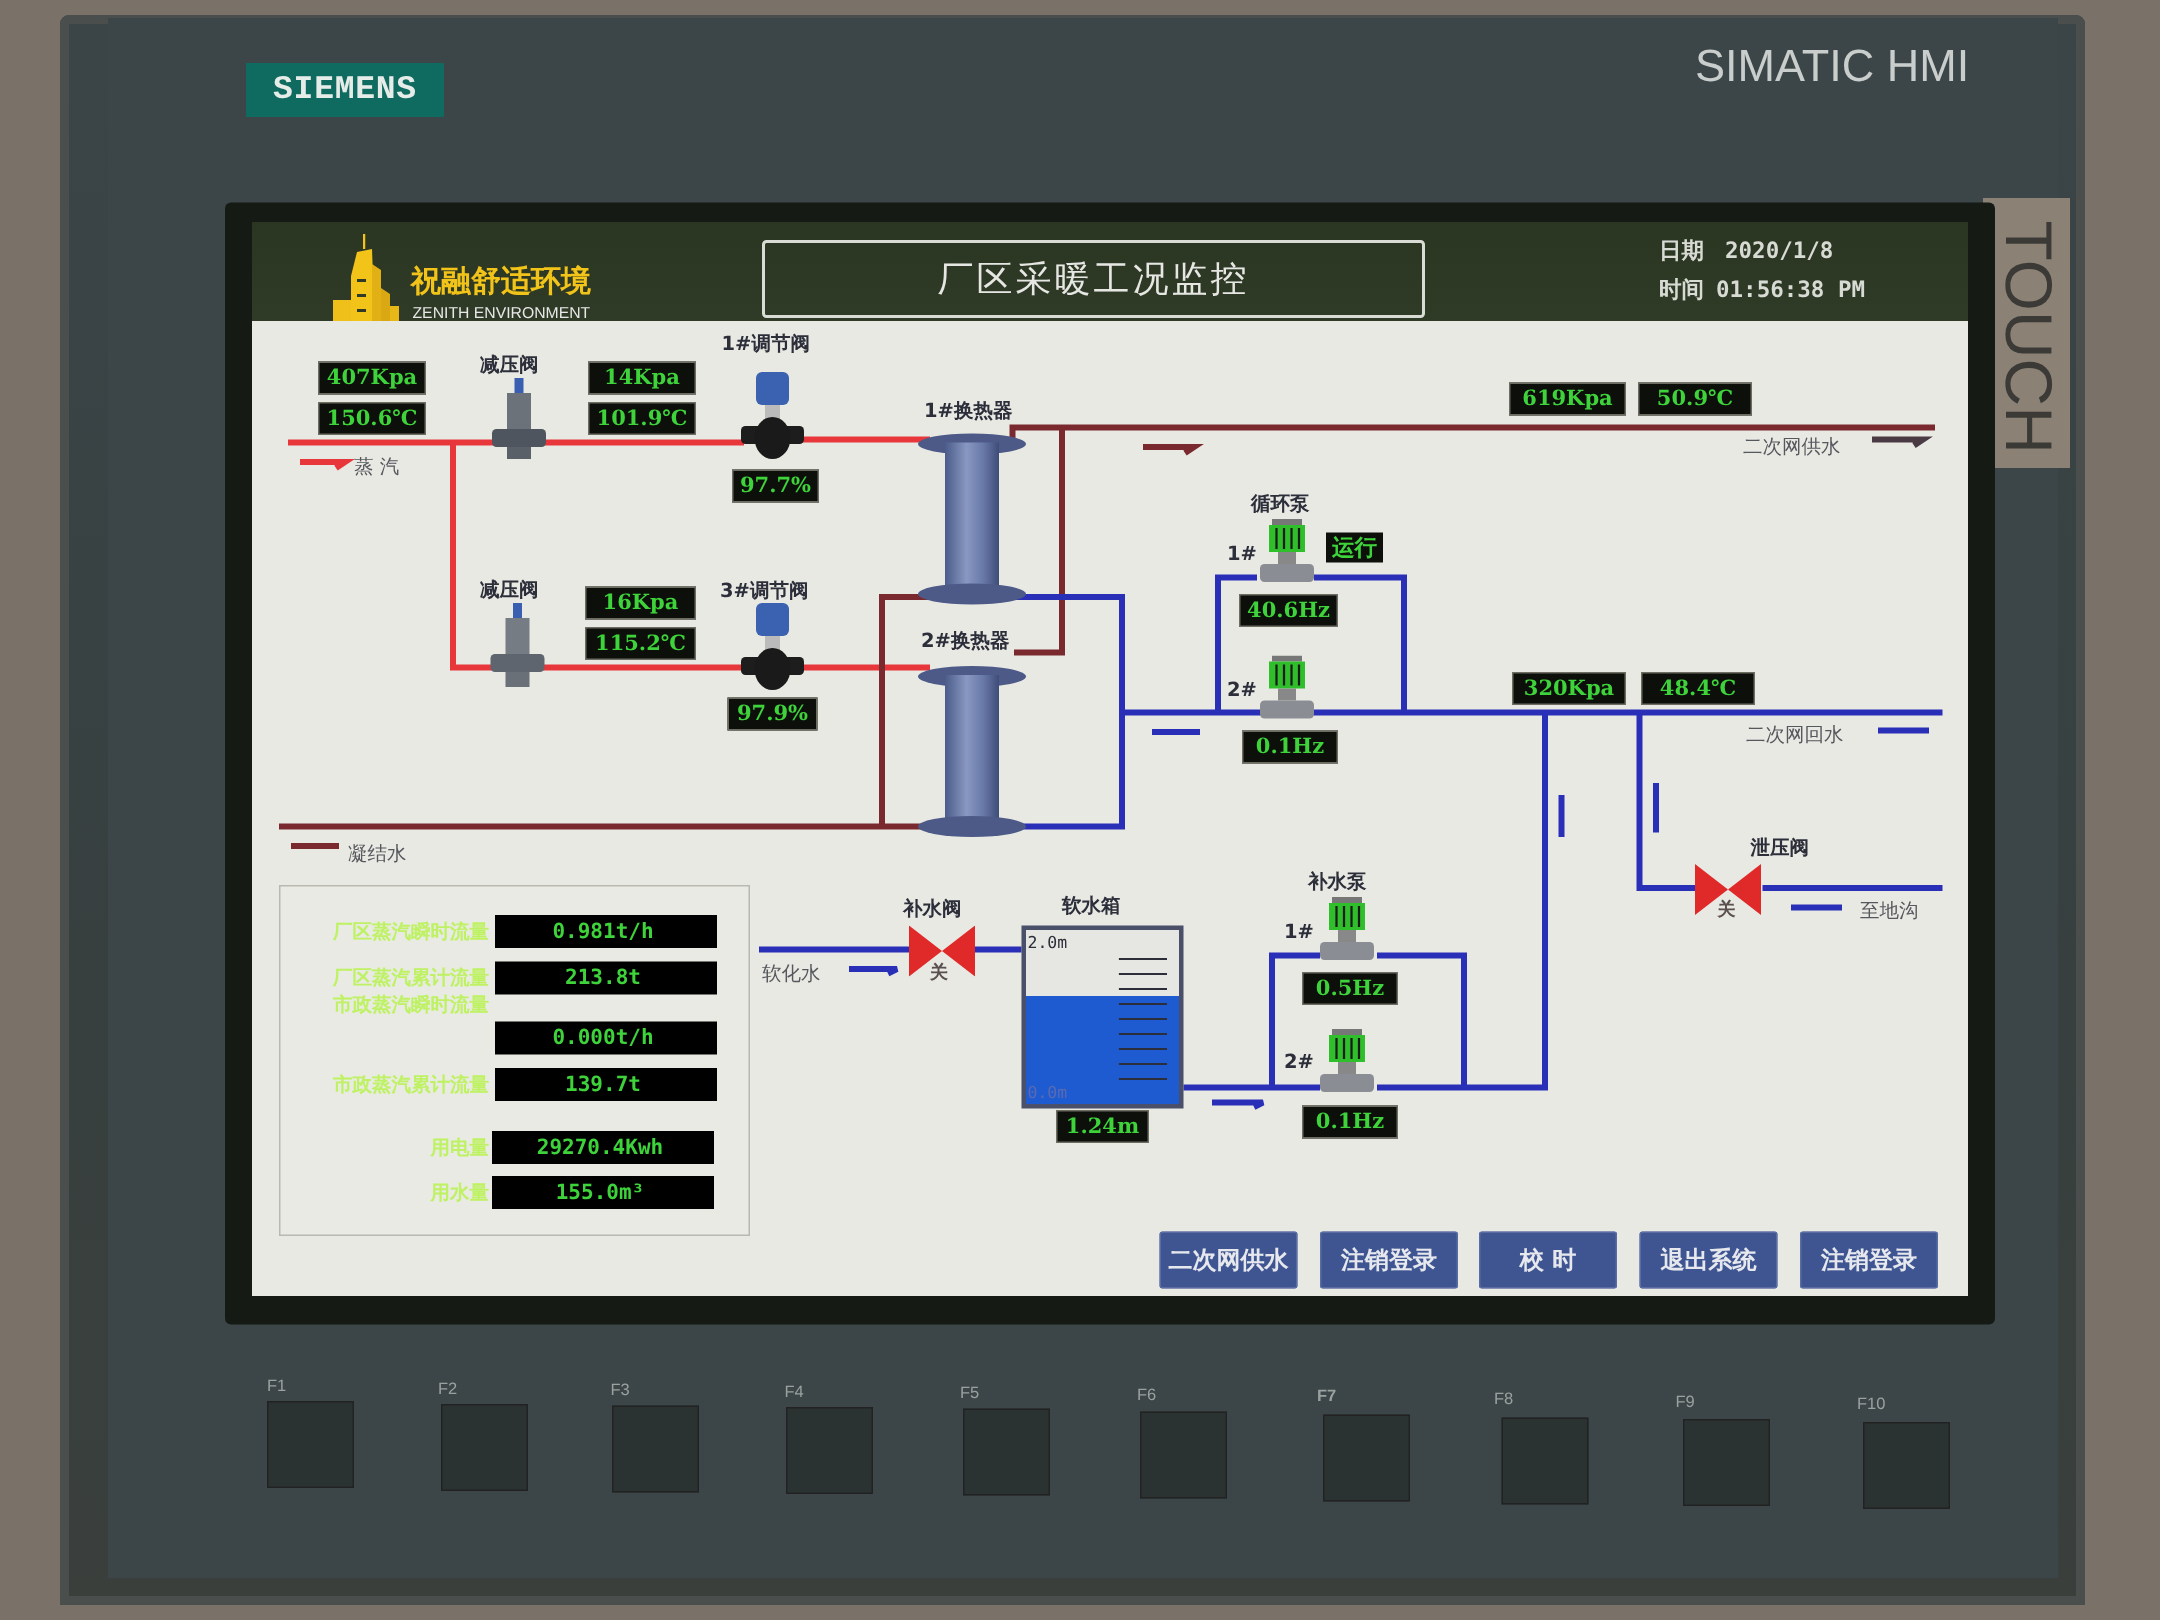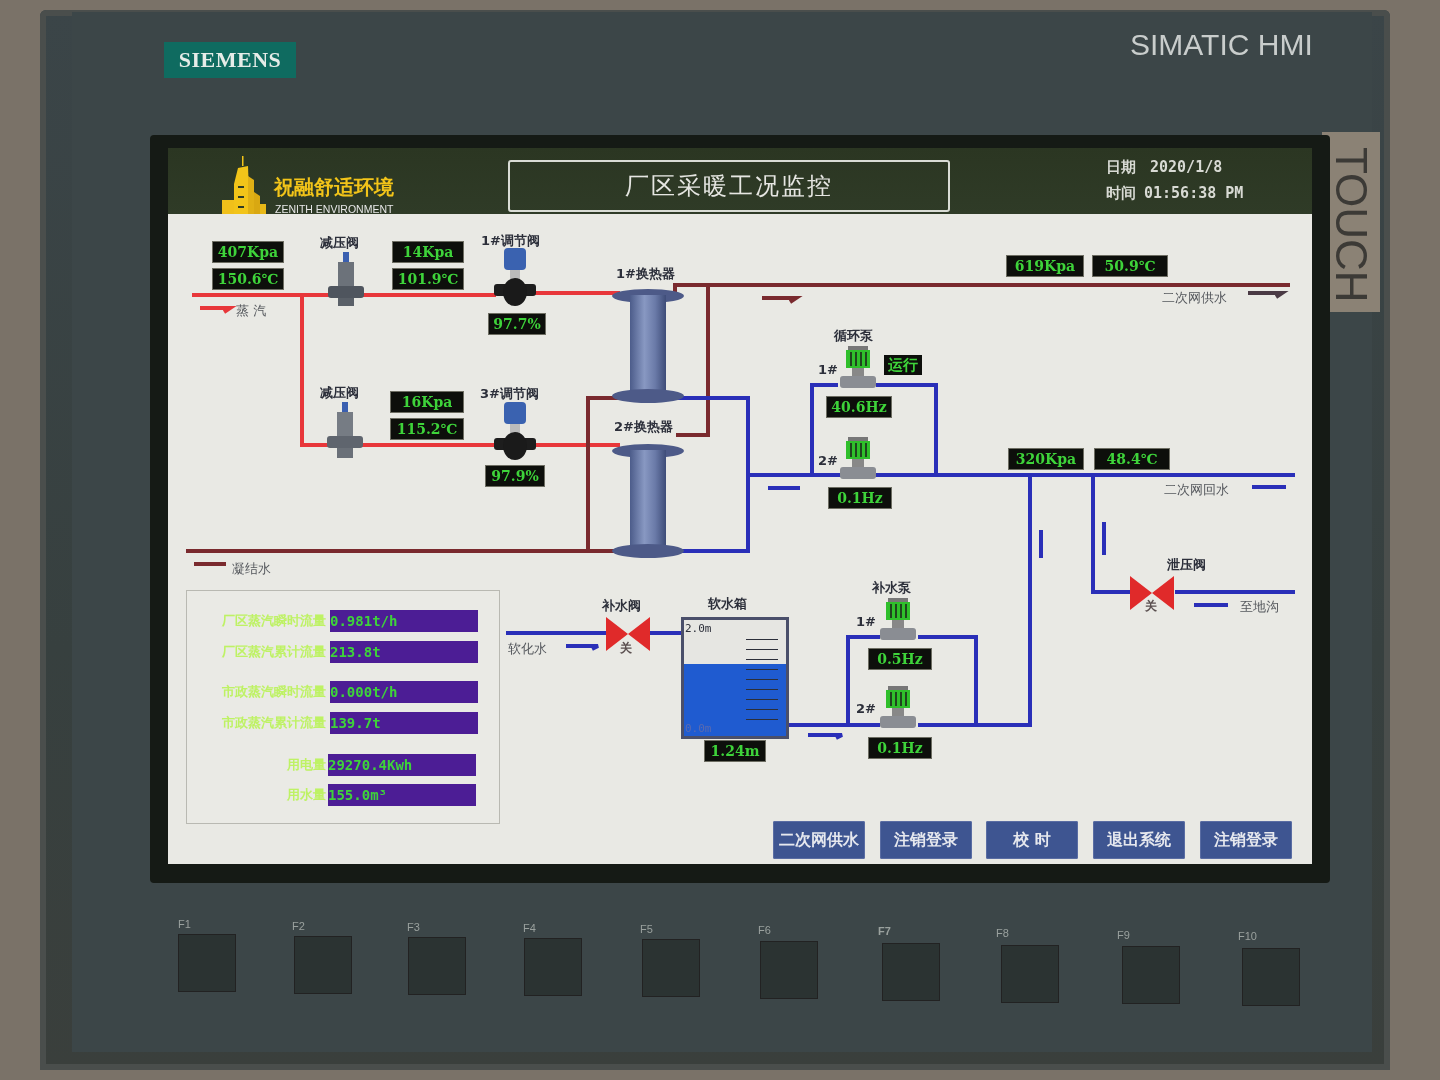--- a/index.html
+++ b/index.html
@@ -16,21 +16,21 @@
     box-shadow: inset 0 0 0 6px #4a4e4c;
   }
   .bezel-inner {
     position:absolute; left:72px; top:12px; width:1300px; height:1040px;
     background:#3c4648;
   }
   .siemens {
     position:absolute; left:164px; top:42px; width:132px; height:36px;
     background:#0f6b60; color:#e6ece8; font-weight:bold; font-size:22px;
     line-height:36px; text-align:center; letter-spacing:0.5px;
-    font-family:Liberation Serif, serif;
+    font-family:Liberation Mono, monospace;
   }
   .simatic {
     position:absolute; left:1130px; top:28px; color:#c9cdcc; font-size:30px;
     font-family:"Liberation Sans", sans-serif; letter-spacing:0px;
   }
   .touch-strip {
     position:absolute; left:1322px; top:132px; width:58px; height:180px;
     background:#8b8275;
   }
   .touch-label {
@@ -77,22 +77,22 @@
   .run-badge {
     position:absolute; background:#0d0f0b; color:#3ed33a; font-weight:bold; font-size:15px;
     line-height:20px; height:20px; padding:0 4px;
   }
   .panel {
     position:absolute; left:186px; top:590px; width:312px; height:232px;
     border:1px solid #b9b9b2; background:#eaeae5;
   }
   .prow-lbl { position:absolute; color:#bef264; font-size:13px; font-weight:bold; text-align:right; width:140px; }
   .prow-val {
-    position:absolute; background:#4c1d95; color:#3ed33a; font-family:"DejaVu Sans Mono", monospace; font-weight:bold;
-    font-size:14px; height:22px; line-height:22px; text-align:left; padding-right:4px; box-sizing:border-box; width:148px;
+    position:absolute; background:#000000; color:#3ed33a; font-family:"DejaVu Sans Mono", monospace; font-weight:bold;
+    font-size:14px; height:22px; line-height:22px; text-align:center; padding-right:4px; box-sizing:border-box; width:148px;
   }
   .btn {
     position:absolute; top:821px; width:92px; height:38px; background:#3e5591;
     color:#e6e8ee; font-size:16px; font-weight:bold; text-align:center; line-height:38px;
     border-radius:2px; box-shadow: inset 0 0 0 1px #5a6da3;
   }
   .fkey-lbl { position:absolute; color:#9aa19e; font-size:11px; font-family:"Liberation Sans", sans-serif; }
   .fkey { position:absolute; width:56px; height:56px; background:#2b3332; border:1px solid #222; }
   .pump { position:absolute; width:40px; height:44px; }
   .valve-red { position:absolute; width:44px; height:34px; }
@@ -197,21 +197,21 @@
 <svg style="position:absolute; left:326px; top:252px; width:40px; height:56px;" viewBox="0 0 40 56">
   <rect x="17" y="0" width="6" height="10" fill="#3a5fb0"></rect>
   <rect x="12" y="10" width="16" height="24" fill="#6c727a"></rect>
   <rect x="2" y="34" width="36" height="12" rx="3" fill="#4f555e"></rect>
   <rect x="12" y="46" width="16" height="8" fill="#5a6068"></rect>
 </svg>
 
 <div class="lcd" style="left:392px; top:241px; width:70px;">14Kpa</div>
 <div class="lcd" style="left:392px; top:268px; width:70px;">101.9℃</div>
 
-<div class="lbl" style="left:481px; top:232px;text-align:center;">1#调节阀</div>
+<div class="lbl" style="left:481px; top:220px;text-align:center;">1#调节阀</div>
 <svg style="position:absolute; left:494px; top:248px; width:42px; height:60px;" viewBox="0 0 42 60">
   <rect x="10" y="0" width="22" height="22" rx="4" fill="#3a62b0"></rect>
   <rect x="16" y="22" width="10" height="10" fill="#bbb"></rect>
   <rect x="0" y="36" width="42" height="12" rx="3" fill="#1d1d1d"></rect>
   <ellipse cx="21" cy="44" rx="12" ry="14" fill="#1a1a1a"></ellipse>
 </svg>
 <div class="lcd" style="left:488px; top:313px; width:56px;">97.7%</div>
 
 <div class="lbl" style="left:320px; top:384px;">减压阀</div>
 <svg style="position:absolute; left:325px; top:402px; width:40px; height:58px;" viewBox="0 0 40 58">
@@ -343,21 +343,21 @@
   <rect x="14" y="22" width="12" height="8" fill="#888"></rect>
   <rect x="2" y="30" width="36" height="12" rx="3" fill="#8a8d93"></rect>
 </svg>
 <div class="lcd" style="left:868px; top:737px; width:62px;">0.1Hz</div>
 
 <div class="panel"></div>
 <div class="prow-lbl" style="left:186px; top:612px;">厂区蒸汽瞬时流量</div>
 <div class="prow-val" style="left:330px; top:610px;">0.981t/h</div>
 <div class="prow-lbl" style="left:186px; top:643px;">厂区蒸汽累计流量</div>
 <div class="prow-val" style="left:330px; top:641px;">213.8t</div>
-<div class="prow-lbl" style="left:186px; top:683px;">市政蒸汽瞬时流量</div>
+<div class="prow-lbl" style="left:186px; top:661px;">市政蒸汽瞬时流量</div>
 <div class="prow-val" style="left:330px; top:681px;">0.000t/h</div>
 <div class="prow-lbl" style="left:186px; top:714px;">市政蒸汽累计流量</div>
 <div class="prow-val" style="left:330px; top:712px;">139.7t</div>
 <div class="prow-lbl" style="left:186px; top:756px;">用电量</div>
 <div class="prow-val" style="left:328px; top:754px;">29270.4Kwh</div>
 <div class="prow-lbl" style="left:186px; top:786px;">用水量</div>
 <div class="prow-val" style="left:328px; top:784px;">155.0m³</div>
 
 <div class="btn" style="left:773px;">二次网供水</div>
 <div class="btn" style="left:880px;">注销登录</div>

